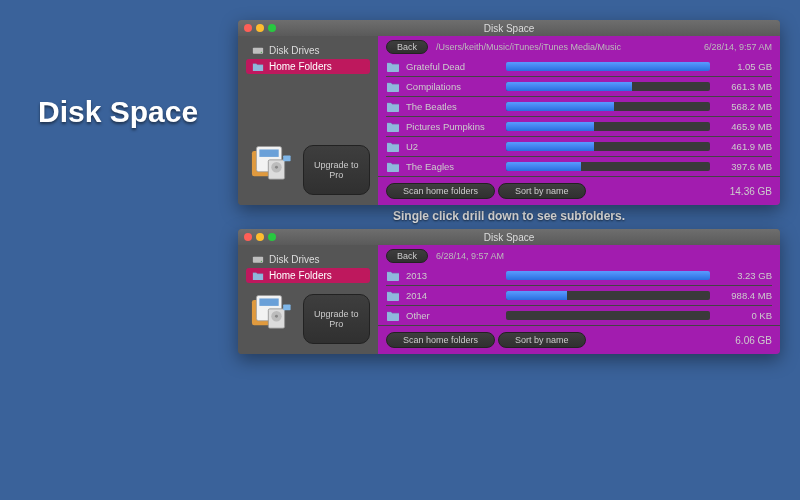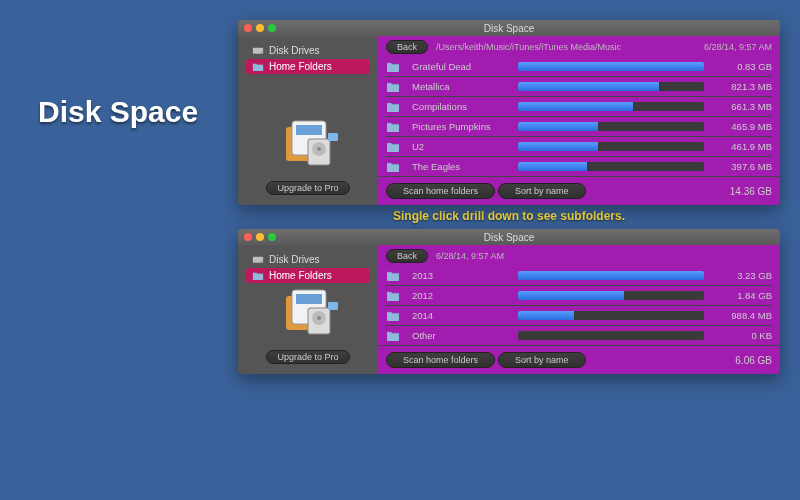--- a/index.html
+++ b/index.html
@@ -15,21 +15,21 @@
   .hero-title {
     position: absolute;
     left: 38px; top: 95px;
     font-size: 30px;
     font-weight: 700;
     color: #fff;
     text-shadow: 0 2px 3px rgba(0,0,0,0.5);
   }
   .caption {
     text-align: center;
-    color: #fde047;
+    color: #e5e5e5;
     font-weight: 700;
     font-size: 12px;
     text-shadow: 0 1px 2px rgba(0,0,0,0.6);
     margin: 4px 0 6px 0;
   }
   .col {
     position: absolute;
     left: 238px; top: 20px;
     width: 542px;
   }
@@ -87,21 +87,20 @@
     padding:1px 10px;
     cursor:pointer;
   }
   .path { color:#bbb; flex:1; white-space:nowrap; overflow:hidden; text-overflow:ellipsis; }
   .timestamp { color:#bbb; font-size:9px; }
   .rows { flex:1; padding:0 8px; }
   .row {
     display:flex; align-items:center;
     height:20px;
     border-top:1px solid #444;
-    gap:6px;
   }
   .row:first-child{ border-top:none; }
   .folder-icon {
     width:14px; height:11px; margin-right:6px;
   }
   .fname { width:100px; font-size:9.5px; color:#ccc; }
   .track {
     flex:1; height:9px;
     background:#3a3a3a;
     border-radius:2px;
@@ -113,21 +112,21 @@
     background: linear-gradient(#5a9bff,#2a6fe0);
   }
   .size { width:54px; text-align:right; font-size:9.5px; color:#ccc; }
   .footer {
     display:flex; align-items:center; gap:3px;
     padding:6px 8px;
     border-top:1px solid #444;
   }
   .footer .pill-btn { padding:2px 16px; }
   .total { margin-left:auto; font-size:10px; color:#ccc; }
-  .sidebar-bottom { margin-top:auto; display:flex; flex-direction:column; align-items:center; gap:12px;}
+  .sidebar-bottom { margin-top:auto; display:flex; flex-direction:row; gap:12px;}
   .app-graphic { width:60px; height:50px; position:relative; }
 </style>
 </head>
 <body>
 
 <div class="hero-title">Disk Space</div>
 
 <div class="col">
 
   <div class="window">
@@ -179,43 +178,43 @@
         <div class="rows" id="rows1">
             <div class="row">
               <span class="folder-icon"><svg viewBox="0 0 14 11">
                   <path d="M1 2h4l1.2 1.2H13v7a.8.8 0 0 1-.8.8H1.8A.8.8 0 0 1 1 10.2z" fill="#8fb8dc"></path>
                   <path d="M1 2h4l1.2 1.2H13" fill="none" stroke="#6a94bd" stroke-width="0.4"></path>
                 </svg></span>
               <span class="fname">Grateful Dead</span>
               <div class="track">
                 <div class="bar" style="width: 100%;"></div>
               </div>
-              <span class="size">0.83 GB</span>
-            </div>
-            <div class="row">
-              <span class="folder-icon"><svg viewBox="0 0 14 11">
-                  <path d="M1 2h4l1.2 1.2H13v7a.8.8 0 0 1-.8.8H1.8A.8.8 0 0 1 1 10.2z" fill="#8fb8dc"></path>
-                  <path d="M1 2h4l1.2 1.2H13" fill="none" stroke="#6a94bd" stroke-width="0.4"></path>
-                </svg></span>
-              <span class="fname">Metallica</span>
-              <div class="track">
-                <div class="bar" style="width: 76%;"></div>
-              </div>
-              <span class="size">821.3 MB</span>
+              <span class="size">1.05 GB</span>
             </div>
             <div class="row">
               <span class="folder-icon"><svg viewBox="0 0 14 11">
                   <path d="M1 2h4l1.2 1.2H13v7a.8.8 0 0 1-.8.8H1.8A.8.8 0 0 1 1 10.2z" fill="#8fb8dc"></path>
                   <path d="M1 2h4l1.2 1.2H13" fill="none" stroke="#6a94bd" stroke-width="0.4"></path>
                 </svg></span>
               <span class="fname">Compilations</span>
               <div class="track">
                 <div class="bar" style="width: 62%;"></div>
               </div>
               <span class="size">661.3 MB</span>
+            </div>
+            <div class="row">
+              <span class="folder-icon"><svg viewBox="0 0 14 11">
+                  <path d="M1 2h4l1.2 1.2H13v7a.8.8 0 0 1-.8.8H1.8A.8.8 0 0 1 1 10.2z" fill="#8fb8dc"></path>
+                  <path d="M1 2h4l1.2 1.2H13" fill="none" stroke="#6a94bd" stroke-width="0.4"></path>
+                </svg></span>
+              <span class="fname">The Beatles</span>
+              <div class="track">
+                <div class="bar" style="width: 53%;"></div>
+              </div>
+              <span class="size">568.2 MB</span>
             </div>
             <div class="row">
               <span class="folder-icon"><svg viewBox="0 0 14 11">
                   <path d="M1 2h4l1.2 1.2H13v7a.8.8 0 0 1-.8.8H1.8A.8.8 0 0 1 1 10.2z" fill="#8fb8dc"></path>
                   <path d="M1 2h4l1.2 1.2H13" fill="none" stroke="#6a94bd" stroke-width="0.4"></path>
                 </svg></span>
               <span class="fname">Pictures Pumpkins</span>
               <div class="track">
                 <div class="bar" style="width: 43%;"></div>
               </div>
@@ -310,31 +309,20 @@
               <div class="track">
                 <div class="bar" style="width: 100%;"></div>
               </div>
               <span class="size">3.23 GB</span>
             </div>
             <div class="row">
               <span class="folder-icon"><svg viewBox="0 0 14 11">
                   <path d="M1 2h4l1.2 1.2H13v7a.8.8 0 0 1-.8.8H1.8A.8.8 0 0 1 1 10.2z" fill="#8fb8dc"></path>
                   <path d="M1 2h4l1.2 1.2H13" fill="none" stroke="#6a94bd" stroke-width="0.4"></path>
                 </svg></span>
-              <span class="fname">2012</span>
-              <div class="track">
-                <div class="bar" style="width: 57%;"></div>
-              </div>
-              <span class="size">1.84 GB</span>
-            </div>
-            <div class="row">
-              <span class="folder-icon"><svg viewBox="0 0 14 11">
-                  <path d="M1 2h4l1.2 1.2H13v7a.8.8 0 0 1-.8.8H1.8A.8.8 0 0 1 1 10.2z" fill="#8fb8dc"></path>
-                  <path d="M1 2h4l1.2 1.2H13" fill="none" stroke="#6a94bd" stroke-width="0.4"></path>
-                </svg></span>
               <span class="fname">2014</span>
               <div class="track">
                 <div class="bar" style="width: 30%;"></div>
               </div>
               <span class="size">988.4 MB</span>
             </div>
             <div class="row">
               <span class="folder-icon"><svg viewBox="0 0 14 11">
                   <path d="M1 2h4l1.2 1.2H13v7a.8.8 0 0 1-.8.8H1.8A.8.8 0 0 1 1 10.2z" fill="#8fb8dc"></path>
                   <path d="M1 2h4l1.2 1.2H13" fill="none" stroke="#6a94bd" stroke-width="0.4"></path>

